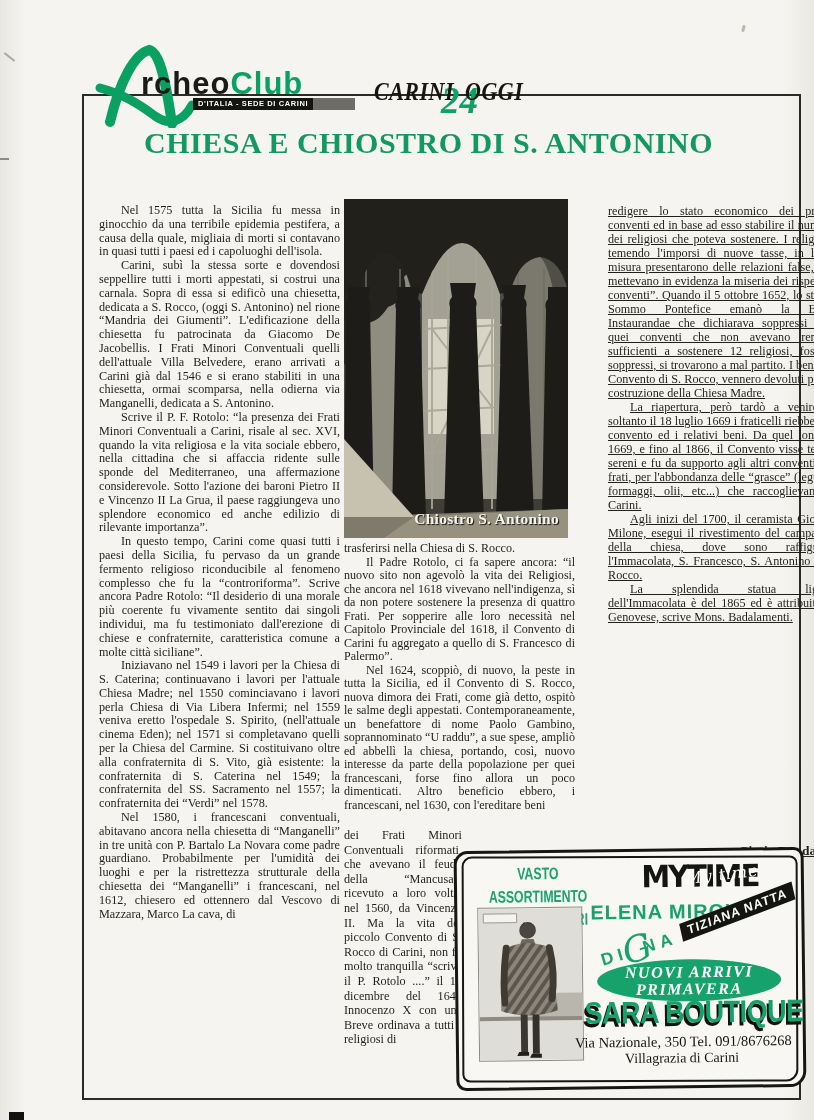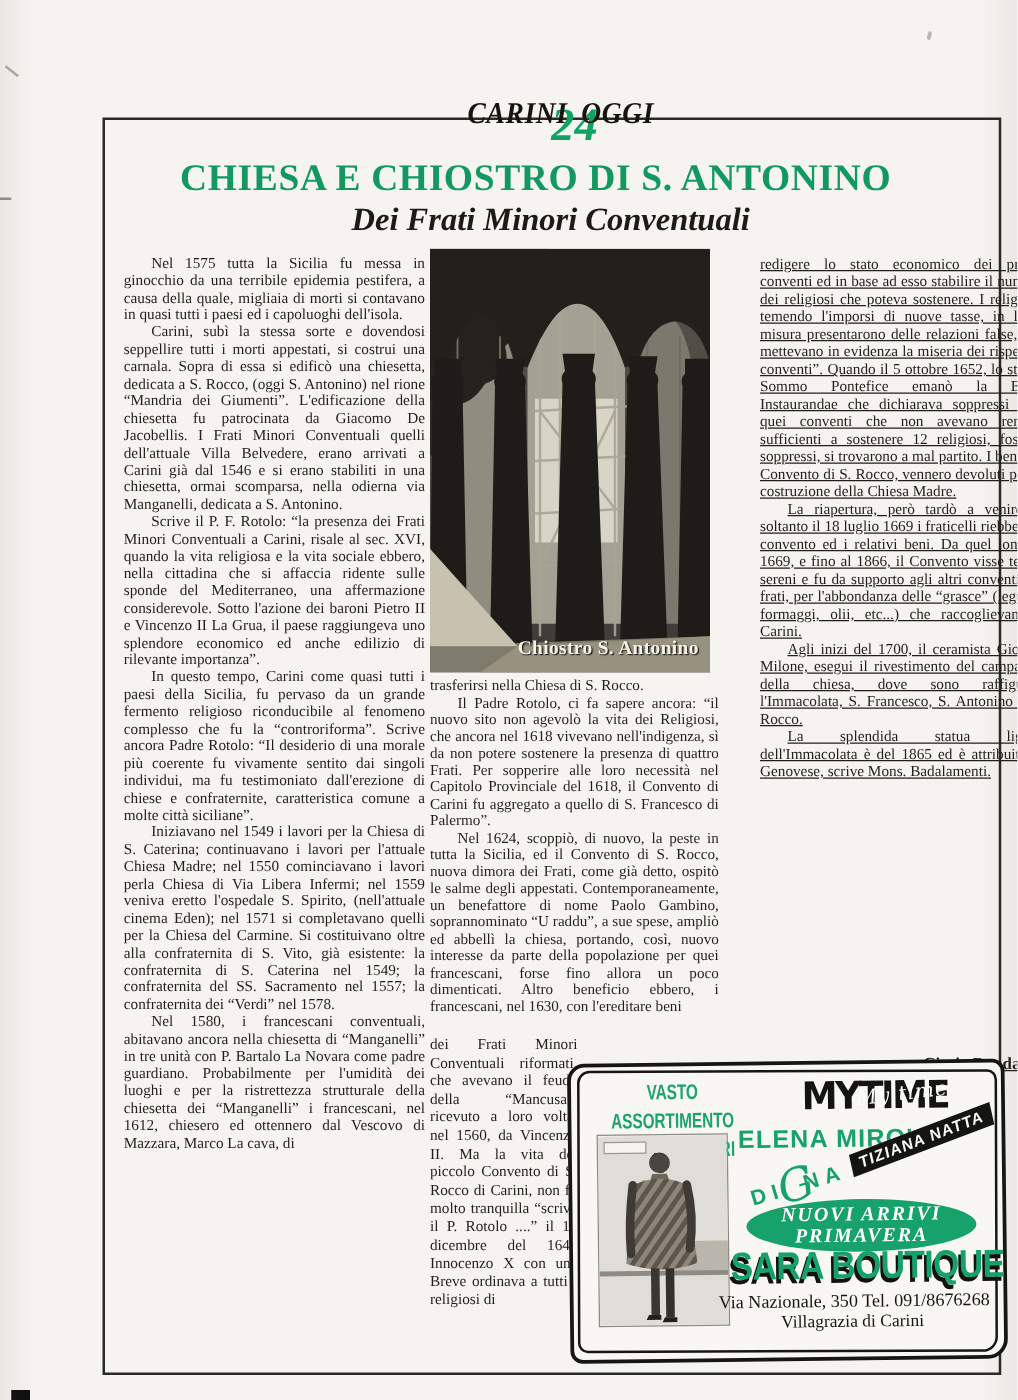--- a/index.html
+++ b/index.html
@@ -89,25 +89,37 @@
   .corner-mark{position:absolute;left:742px;top:25px;width:3px;height:7px;background:#b9b7b1;
     transform:rotate(14deg);border-radius:2px;}
 </style>
 </head>
 <body>
 
 <div class="page">
 
   <div class="frame"></div>
 
+  <div class="archeo-logo">
+    <svg class="archeo-a" width="114" height="86" viewBox="0 0 114 86">
+      <g fill="none" stroke="#0aa061" stroke-linecap="round">
+        <path d="M15,80 C25,38 40,12 54,8 C64,10 70,34 77,82" stroke-width="10"></path>
+        <path d="M5,46 C28,52 44,62 60,74 C74,84 88,80 97,63" stroke-width="9"></path>
+      </g>
+    </svg>
+    <div class="archeo-word"><span class="w-black">rcheo</span><span class="w-green">Club</span></div>
+    <div class="archeo-banner">
+      <span class="bar">D'ITALIA - SEDE DI CARINI</span>
+      <span class="bar-end"></span>
+    </div>
+  </div>
 
   <div class="carini-logo"><span class="co-word">CARINI</span><span class="co-num">24</span><span class="co-word">OGGI</span></div>
 
   <h1 class="title">CHIESA E CHIOSTRO DI S. ANTONINO</h1>
-  <h2 class="subtitle">Dei Frati Minori Conventuali</h2>
 
   <section class="col col1">
       <p class="para">Nel 1575 tutta la Sicilia fu messa in ginocchio da una terribile epidemia pestifera, a causa della quale, migliaia di morti si contavano in quasi tutti i paesi ed i capoluoghi dell'isola.</p>
       <p class="para">Carini, subì la stessa sorte e dovendosi seppellire tutti i morti appestati, si costrui una carnala. Sopra di essa si edificò una chiesetta, dedicata a S. Rocco, (oggi S. Antonino) nel rione “Mandria dei Giumenti”. L'edificazione della chiesetta fu patrocinata da Giacomo De Jacobellis. I Frati Minori Conventuali quelli dell'attuale Villa Belvedere, erano arrivati a Carini già dal 1546 e si erano stabiliti in una chiesetta, ormai scomparsa, nella odierna via Manganelli, dedicata a S. Antonino.</p>
       <p class="para">Scrive il P. F. Rotolo: “la presenza dei Frati Minori Conventuali a Carini, risale al sec. XVI, quando la vita religiosa e la vita sociale ebbero, nella cittadina che si affaccia ridente sulle sponde del Mediterraneo, una affermazione considerevole. Sotto l'azione dei baroni Pietro II e Vincenzo II La Grua, il paese raggiungeva uno splendore economico ed anche edilizio di rilevante importanza”.</p>
       <p class="para">In questo tempo, Carini come quasi tutti i paesi della Sicilia, fu pervaso da un grande fermento religioso riconducibile al fenomeno complesso che fu la “controriforma”. Scrive ancora Padre Rotolo: “Il desiderio di una morale più coerente fu vivamente sentito dai singoli individui, ma fu testimoniato dall'erezione di chiese e confraternite, caratteristica comune a molte città siciliane”.</p>
       <p class="para">Iniziavano nel 1549 i lavori per la Chiesa di S. Caterina; continuavano i lavori per l'attuale Chiesa Madre; nel 1550 cominciavano i lavori perla Chiesa di Via Libera Infermi; nel 1559 veniva eretto l'ospedale S. Spirito, (nell'attuale cinema Eden); nel 1571 si completavano quelli per la Chiesa del Carmine. Si costituivano oltre alla confraternita di S. Vito, già esistente: la confraternita di S. Caterina nel 1549; la confraternita del SS. Sacramento nel 1557; la confraternita dei “Verdi” nel 1578.</p>
       <p class="para">Nel 1580, i francescani conventuali, abitavano ancora nella chiesetta di “Manganelli” in tre unità con P. Bartalo La Novara come padre guardiano. Probabilmente per l'umidità dei luoghi e per la ristrettezza strutturale della chiesetta dei “Manganelli” i francescani, nel 1612, chiesero ed ottennero dal Vescovo di Mazzara, Marco La cava, di</p>
     </section>
 

